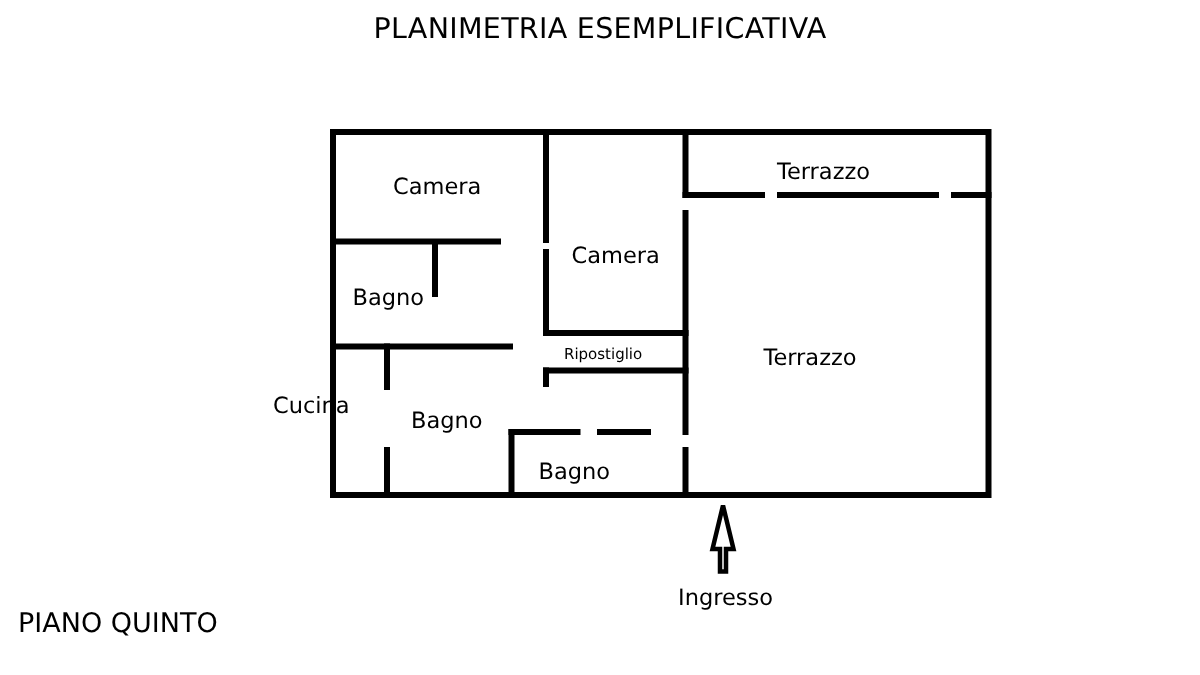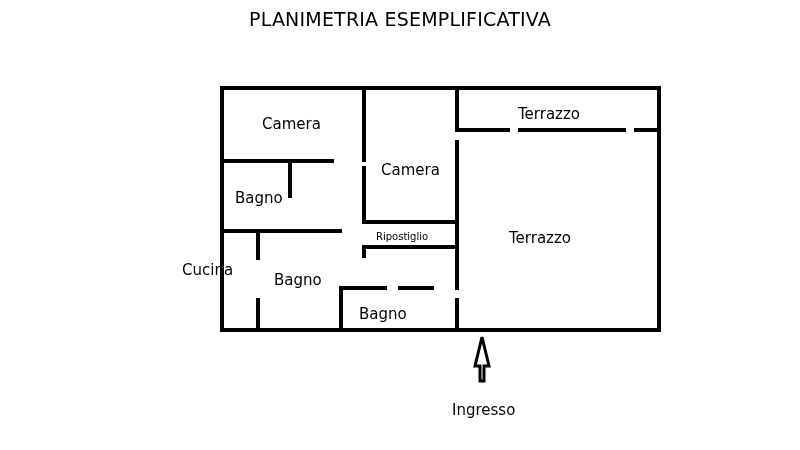--- a/index.html
+++ b/index.html
@@ -34,21 +34,21 @@
   .floor-label {
     position: absolute;
     left: 12px;
     top: 405px;
     font-size: 18px;
     color: #000;
   }
   .ingresso-label {
     position: absolute;
     left: 452px;
-    top: 401px;
+    top: 389px;
     font-size: 15px;
     color: #000;
   }
   svg.plan {
     position: absolute;
     left: 0;
     top: 0;
     width: 800px;
     height: 450px;
   }
@@ -113,14 +113,15 @@
   <div class="room-label" style="left:381px; top:161px;">Camera</div>
   <div class="room-label" style="left:518px; top:105px;text-align:center;">Terrazzo</div>
   <div class="room-label" style="left:235px; top:189px;">Bagno</div>
   <div class="room-label small" style="left:376px; top:231px;">Ripostiglio</div>
   <div class="room-label" style="left:509px; top:229px;">Terrazzo</div>
   <div class="room-label" style="left:182px; top:261px;">Cucina</div>
   <div class="room-label" style="left:274px; top:271px;">Bagno</div>
   <div class="room-label" style="left:359px; top:305px;">Bagno</div>
 
   <div class="ingresso-label">Ingresso</div>
+  <div class="floor-label">PIANO QUINTO</div>
 
 </div>
 
 </body></html>

